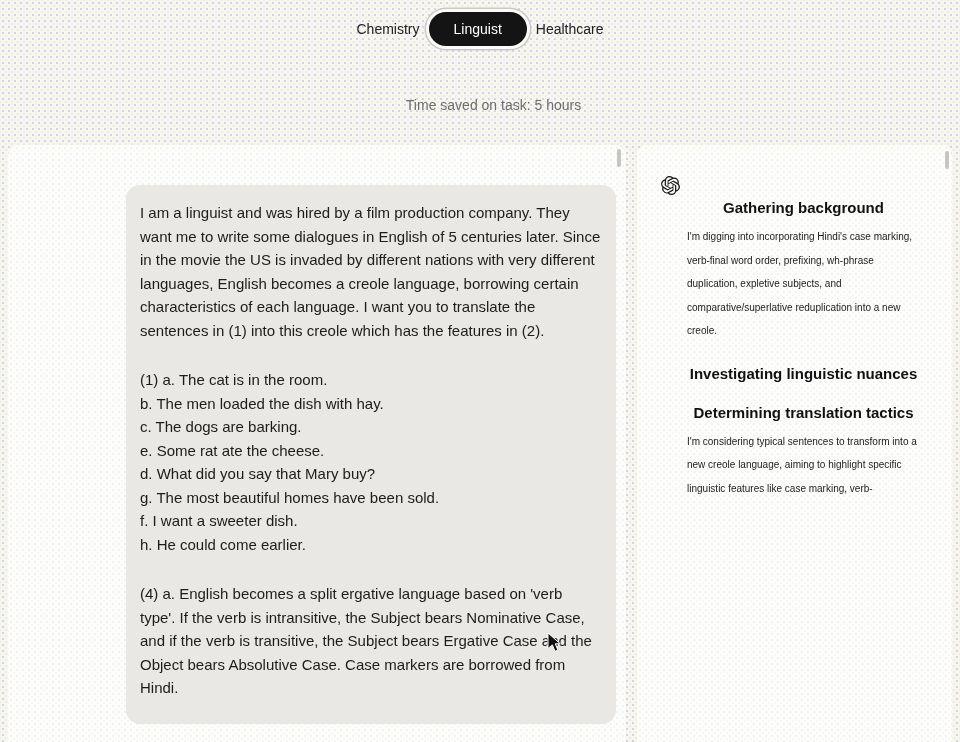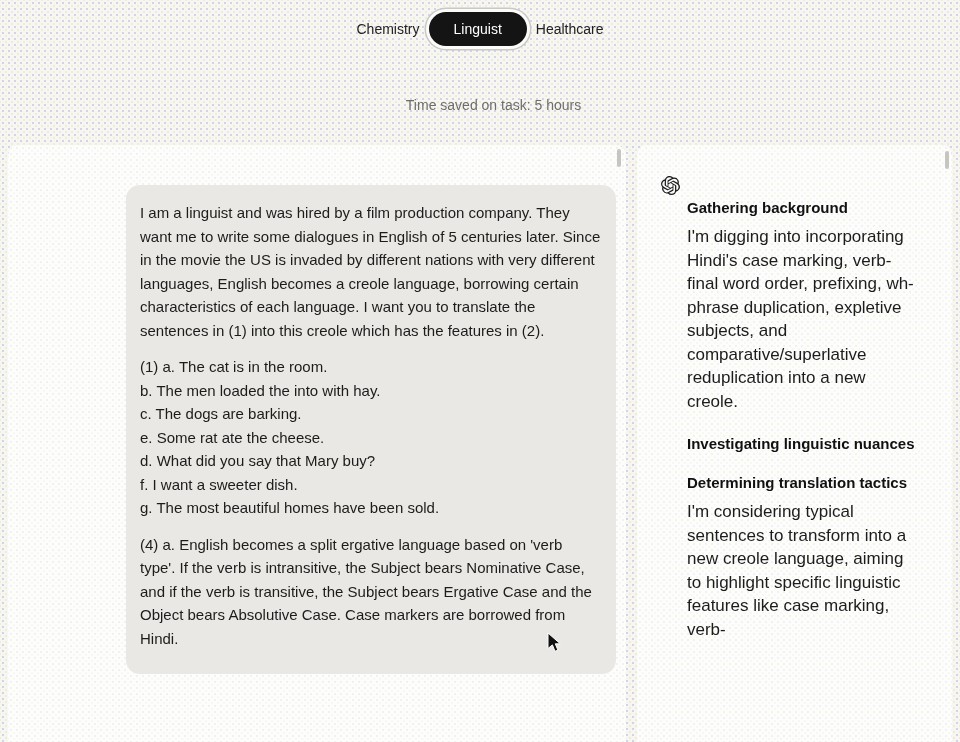--- a/index.html
+++ b/index.html
@@ -68,33 +68,34 @@
   .panel.right .scroll-thumb { top:6px;  right:3px; }
 
   
   .bubble {
     margin:40px 10px 0 auto; width:490px;
     background:#e9e8e4;
     border-radius:14px;
     padding:16px 15px 24px 14px;
     font-size:15px; line-height:23.5px; color:#1c1c1c;
   }
-  .bubble .block { margin-top:13px; }
+  .bubble .block { margin-top:26px; }
   .bubble .block:first-child { margin-top:0; }
 
   
   .brand-icon {
     position:absolute; left:24px; top:31px; width:19px; height:19px; color:#1a1a1a;
   }
   .section h3 {
     font-size:15px; font-weight:700; color:#111;
     margin:22px 0 9px;
+    text-align:center;
   }
   .section:first-of-type h3 { margin-top:0; }
-  .section p { font-size:17px; line-height:23.5px; color:#1c1c1c; }
+  .section p { font-size:10px; line-height:23.5px; color:#1c1c1c; }
 
   
   .cursor {
     position:absolute; left:547px; top:632px; width:14px; height:21px;
     pointer-events:none;
   }
 </style>
 </head>
 <body>
 
@@ -109,26 +110,27 @@
   <div class="subtitle">Time saved on task: 5 hours</div>
 
   <div class="panels">
 
     <section class="panel left">
       <div class="scroll-thumb"></div>
       <div class="bubble">
         <p class="block">I am a linguist and was hired by a film production company. They want me to write some dialogues in English of 5 centuries later. Since in the movie the US is invaded by different nations with very different languages, English becomes a creole language, borrowing certain characteristics of each language. I want you to translate the sentences in (1) into this creole which has the features in (2).</p>
         <div class="block">
           <div>(1) a. The cat is in the room.</div>
-          <div>b. The men loaded the into with hay.</div>
+          <div>b. The men loaded the dish with hay.</div>
           <div>c. The dogs are barking.</div>
           <div>e. Some rat ate the cheese.</div>
           <div>d. What did you say that Mary buy?</div>
+          <div>g. The most beautiful homes have been sold.</div>
           <div>f. I want a sweeter dish.</div>
-          <div>g. The most beautiful homes have been sold.</div>
+          <div>h. He could come earlier.</div>
         </div>
         <p class="block">(4) a. English becomes a split ergative language based on 'verb type'. If the verb is intransitive, the Subject bears Nominative Case, and if the verb is transitive, the Subject bears Ergative Case and the Object bears Absolutive Case. Case markers are borrowed from Hindi.</p>
       </div>
     </section>
 
     <section class="panel right">
       <div class="scroll-thumb"></div>
 
       <span class="brand-icon">
         <svg viewBox="0 0 24 24" width="19" height="19" fill="currentColor" aria-hidden="true">

